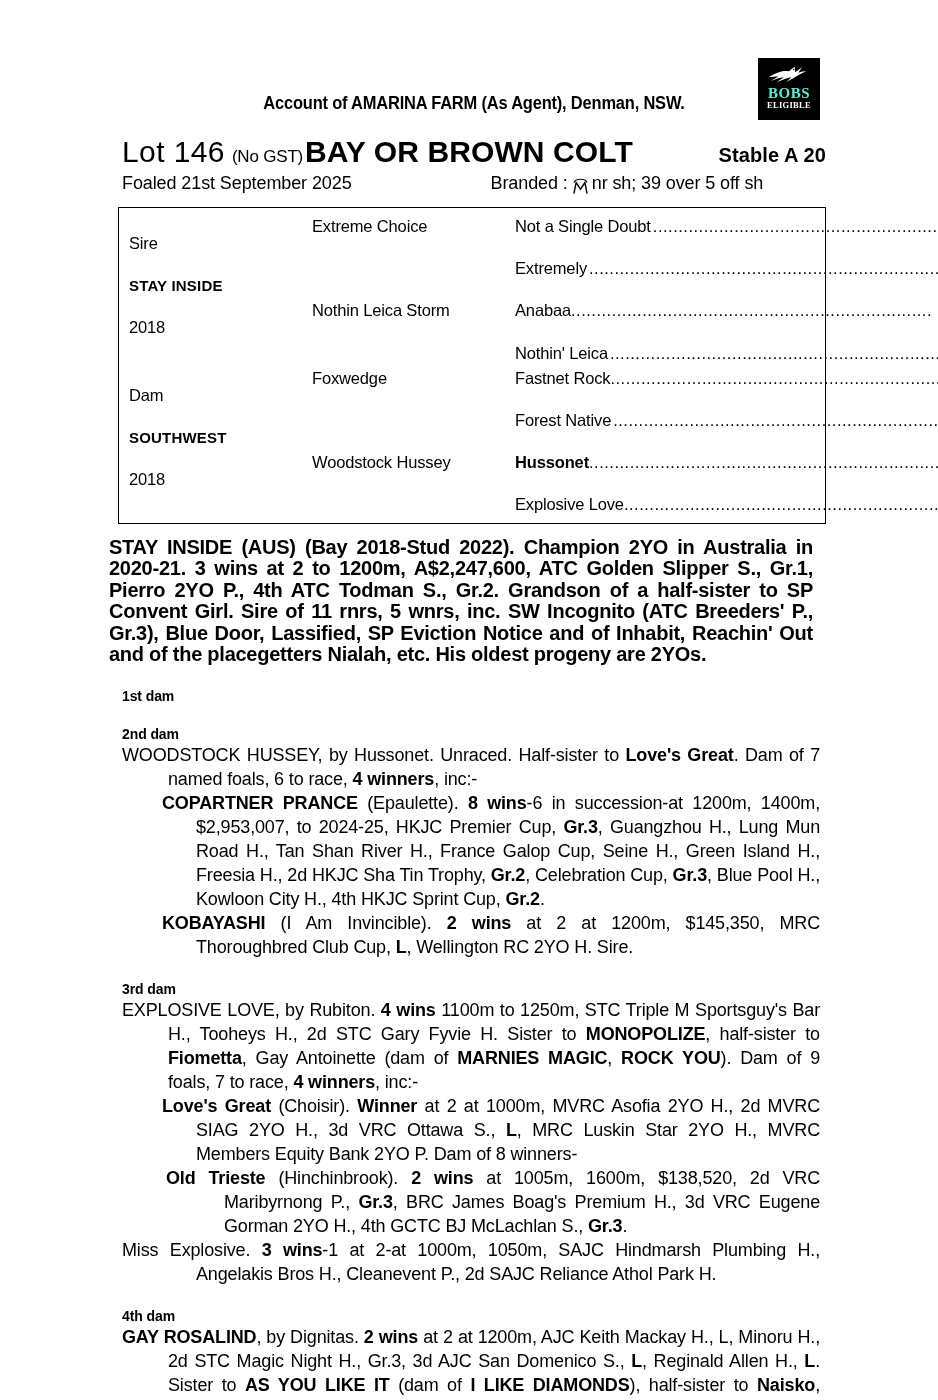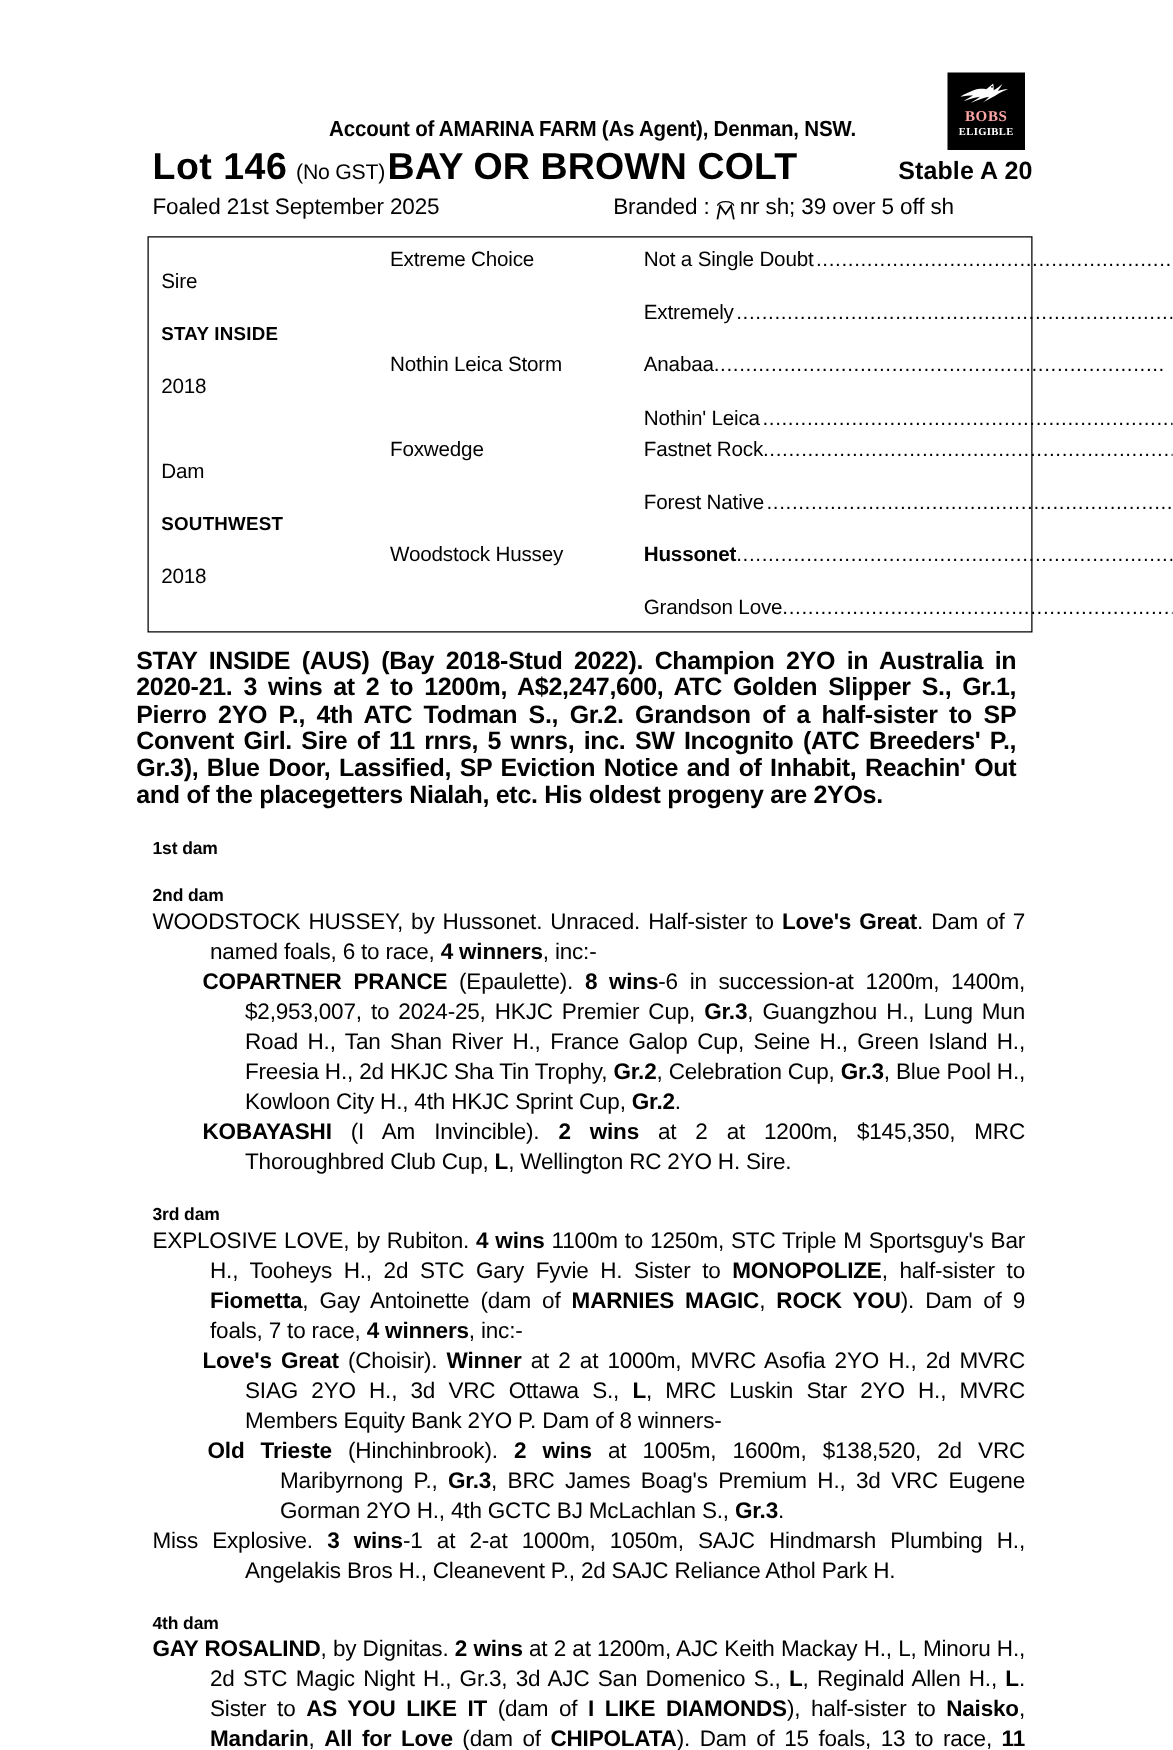--- a/index.html
+++ b/index.html
@@ -51,46 +51,47 @@
     align-items: center;
     justify-content: flex-start;
     overflow: hidden;
   }
   .bobs-horse {
     margin-top: 7px;
     width: 46px;
     height: 20px;
   }
   .bobs-word {
-    color: #fca5a5;
+    color: #5eead4;
     font-family: "Liberation Serif", serif;
     font-weight: bold;
-    font-size: 12px;
+    font-size: 15px;
     line-height: 16px;
     letter-spacing: 0.5px;
   }
   .bobs-sub {
     color: #ffffff;
     font-family: "Liberation Serif", serif;
     font-weight: bold;
     font-size: 8.5px;
     line-height: 9px;
     letter-spacing: 0.3px;
   }
 
   .lot-row {
     display: flex;
     align-items: baseline;
     margin-top: 3px;
     white-space: nowrap;
   }
   .lot-no {
-    font-weight: bold;
+    font-weight: normal;
     font-size: 30px;
     letter-spacing: 0.4px;
+    margin-top: 18px;
   }
   .nogst {
     font-size: 17px;
     margin-left: 7px;
     letter-spacing: -0.2px;
   }
   .colt-name {
     font-weight: bold;
     font-size: 30px;
     margin-left: 2px;
@@ -303,21 +304,21 @@
           <span class="lr-l bold">Hussonet</span>
           <span class="lr-dots">.......................................................................</span>
 
         </span>
       </div>
 
       <div class="c1"></div>
       <div class="c2"></div>
       <div class="c3">
         <span class="leader-row">
-          <span class="lr-l">Grandson Love</span>
+          <span class="lr-l">Explosive Love</span>
           <span class="lr-dots">.......................................................................</span>
 
         </span>
       </div>
 
     </div>
   </div>
 
   <div class="blurb">STAY INSIDE (AUS) (Bay 2018-Stud 2022). Champion 2YO in Australia in 2020-21. 3 wins at 2 to 1200m, A$2,247,600, ATC Golden Slipper S., Gr.1, Pierro 2YO P., 4th ATC Todman S., Gr.2. Grandson of a half-sister to SP Convent Girl. Sire of 11 rnrs, 5 wnrs, inc. SW Incognito (ATC Breeders' P., Gr.3), Blue Door, Lassified, SP Eviction Notice and of Inhabit, Reachin' Out and of the placegetters Nialah, etc. His oldest progeny are 2YOs.</div>
 

